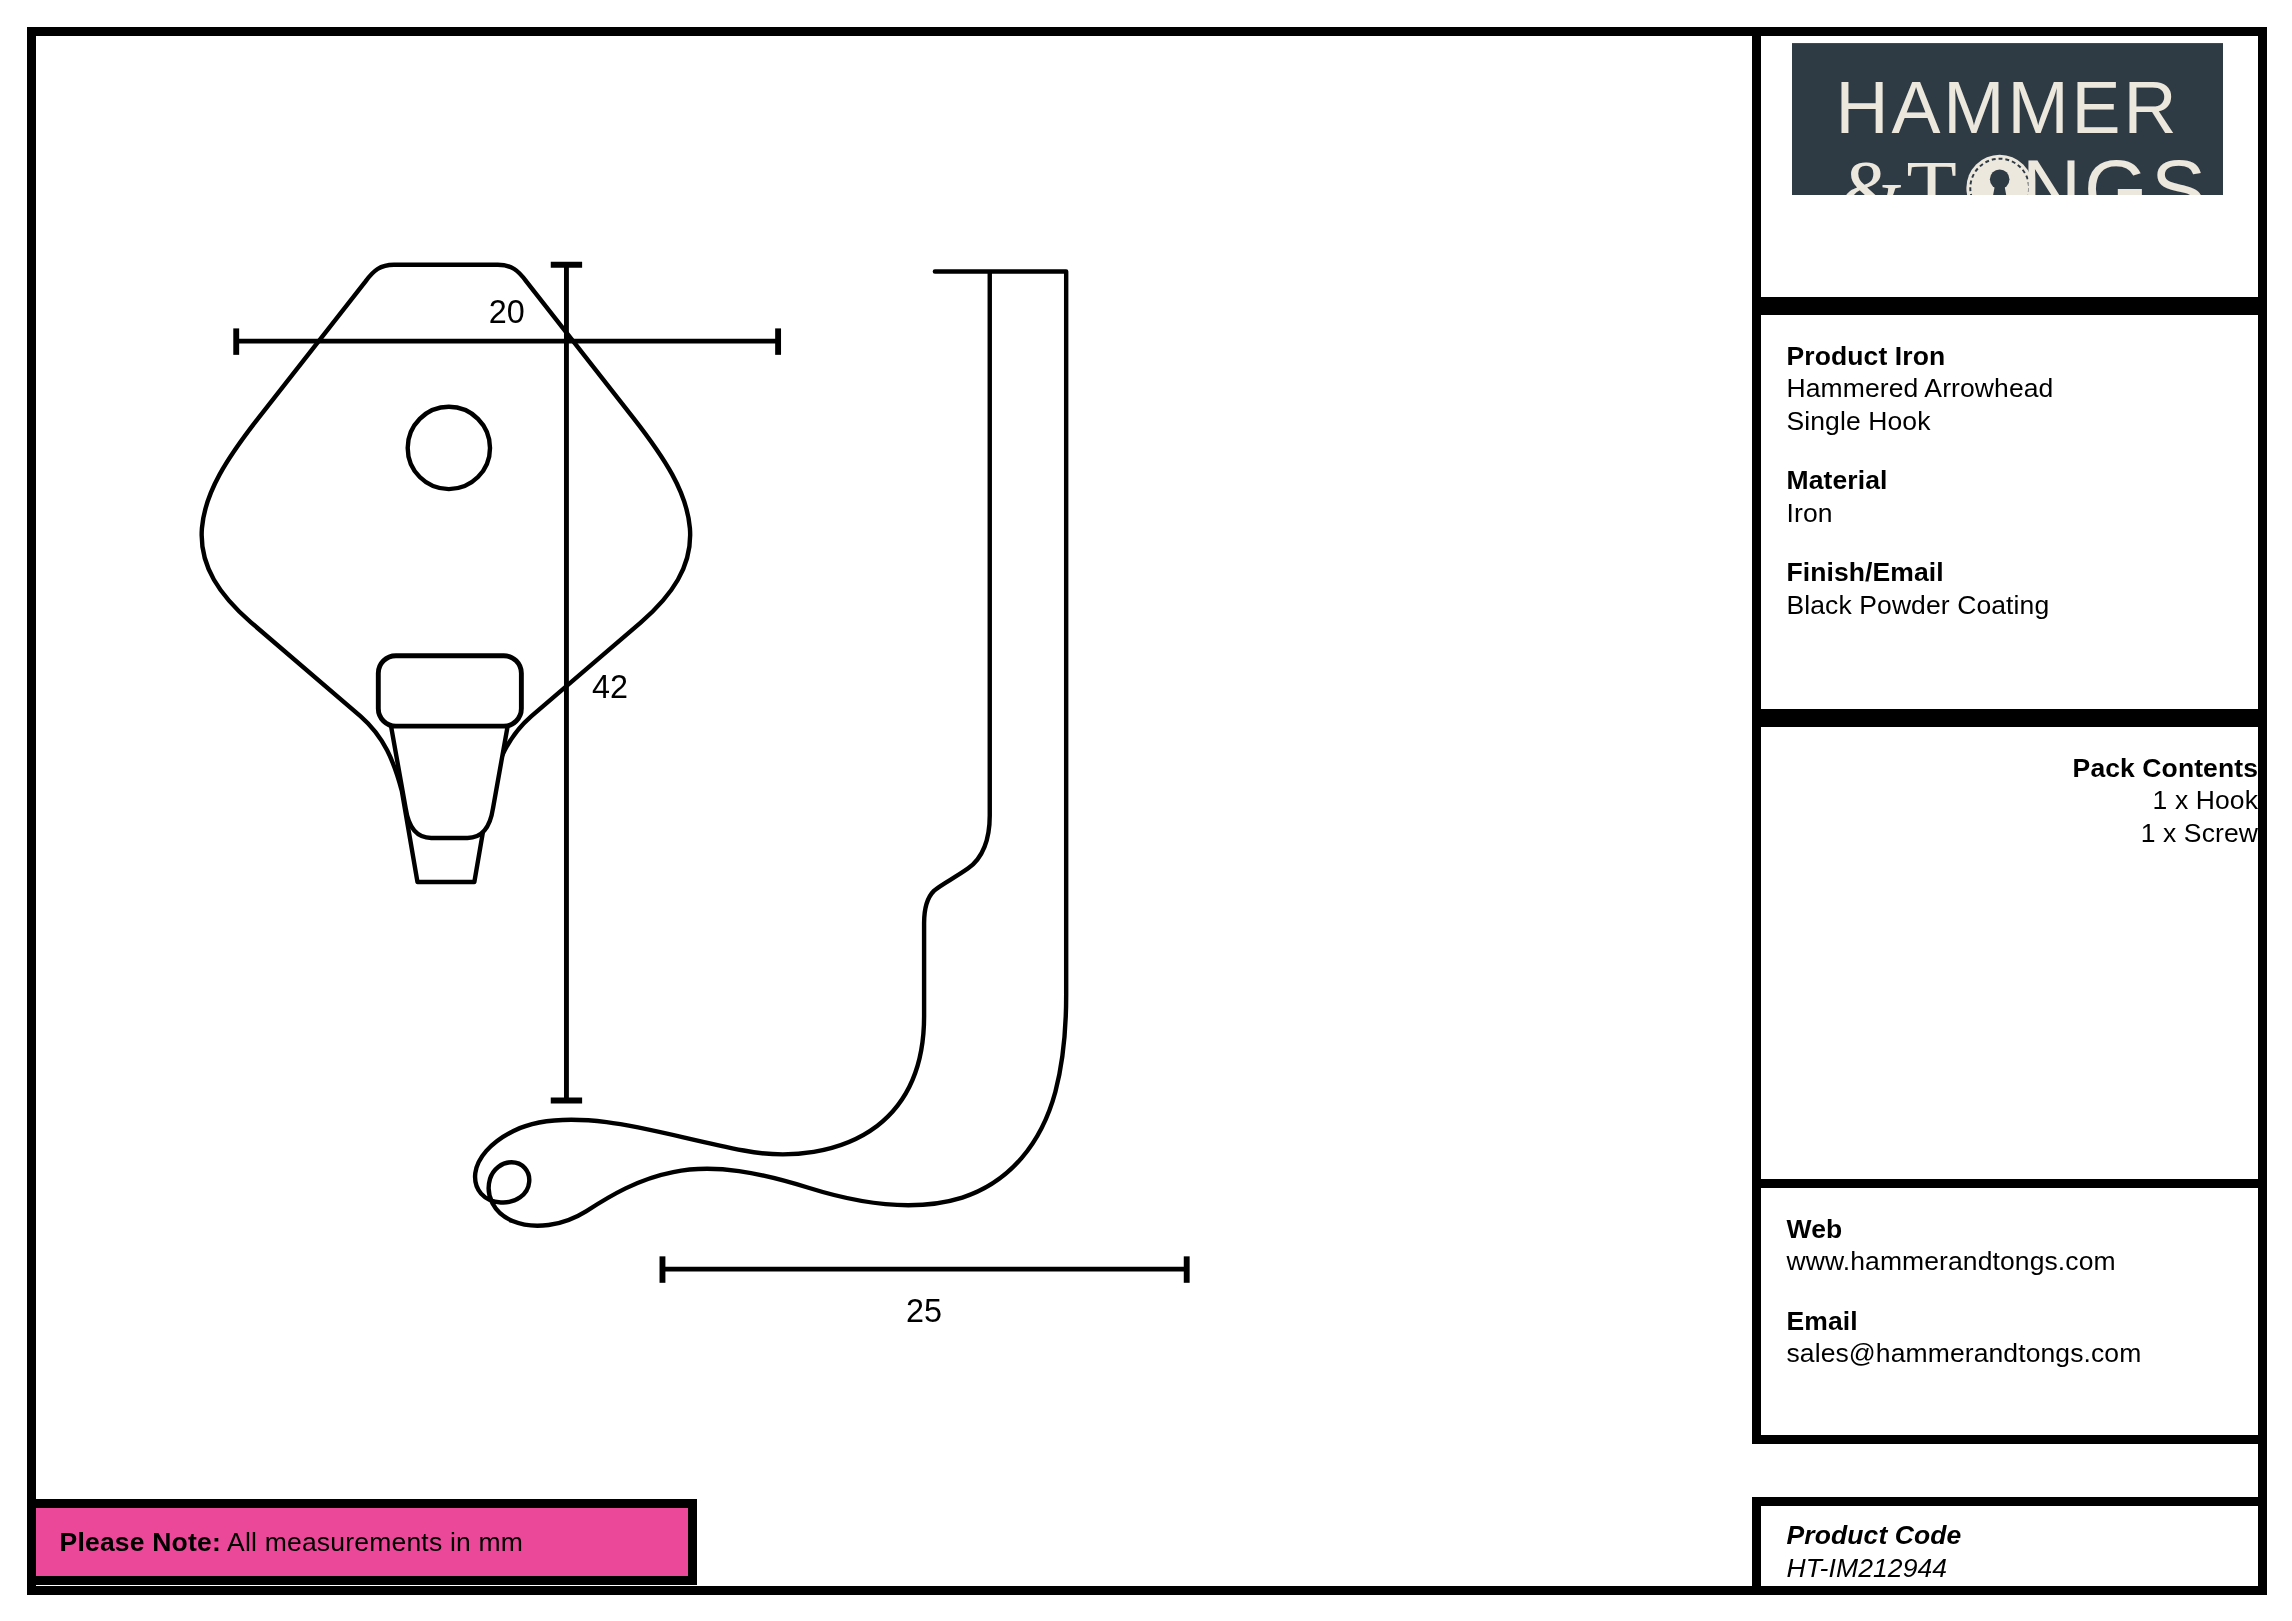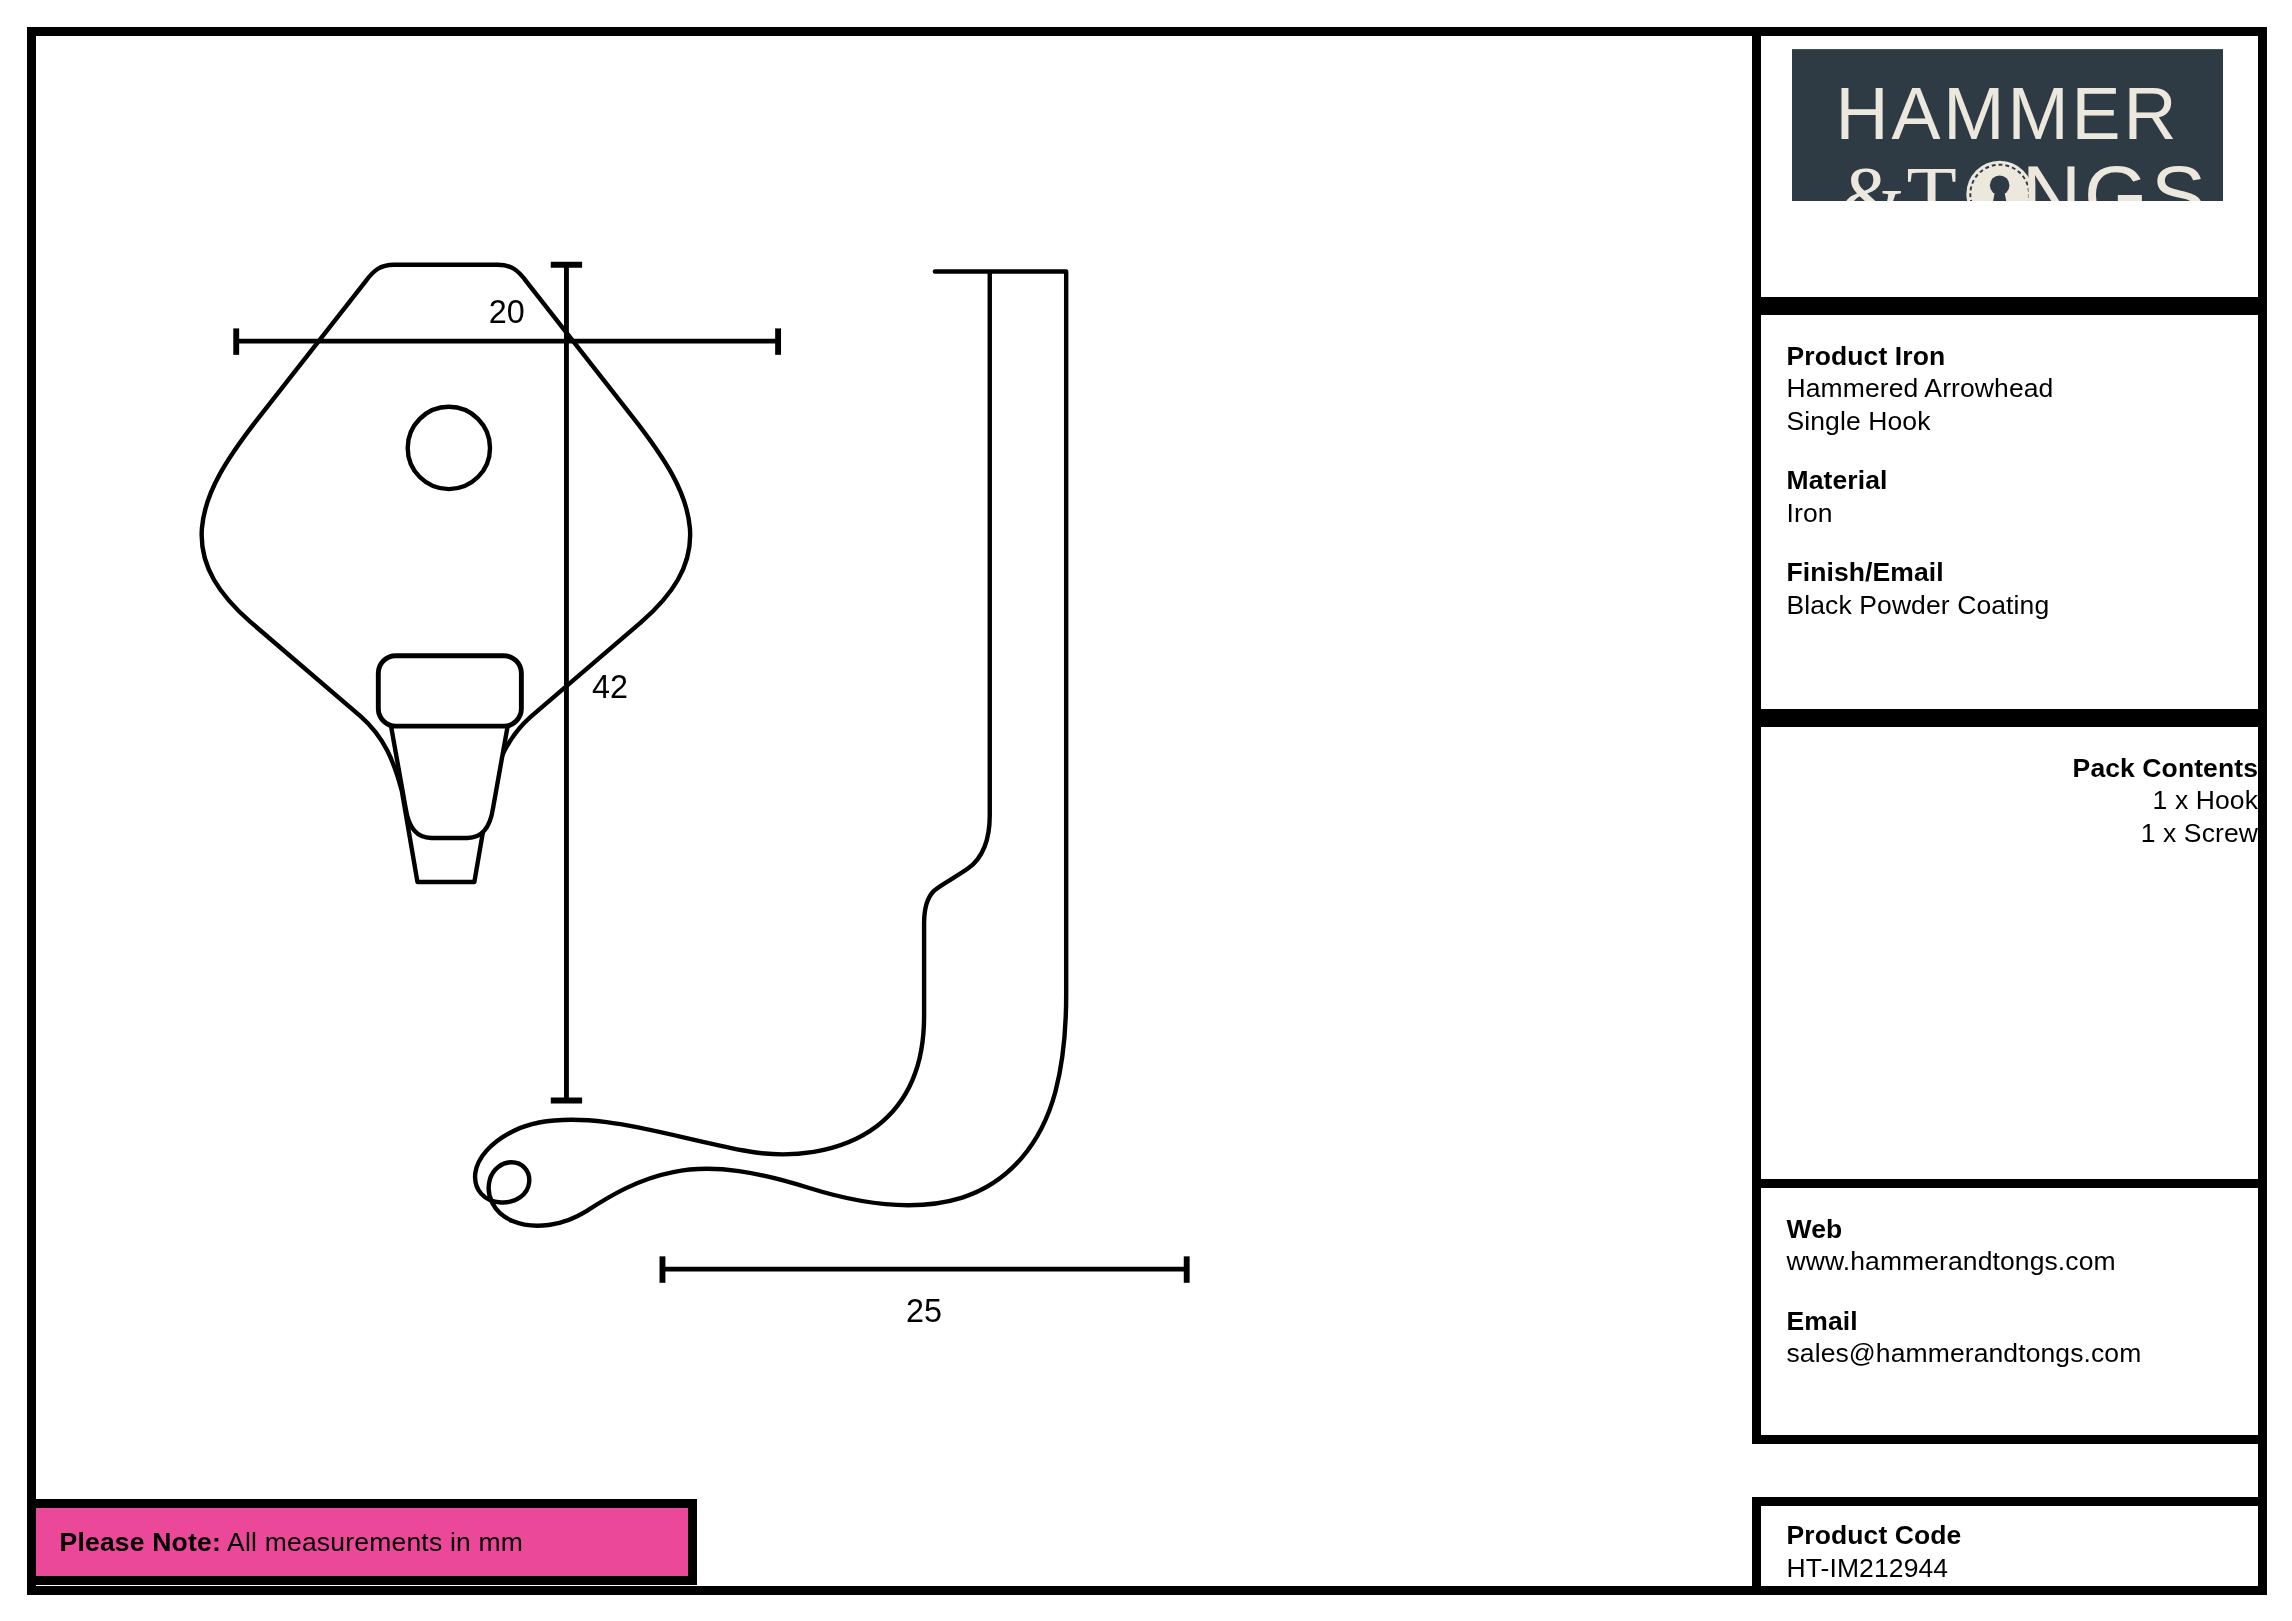--- a/index.html
+++ b/index.html
@@ -95,24 +95,24 @@
 
   .p-logo  { top: 0px;    height: 279px; }
   .p-name  { top: 279px;  height: 412px; }
   .p-pack  { top: 691px;  height: 515px; text-align: right; }
   .p-web   { top: 1152px; height: 265px; }
   .p-code  { top: 1470px; height: 98px; }
 
   .logo-inner {
     position: absolute;
     left: 31px;
-    top: 13px;
+    top: 7px;
     width: 431px;
     height: 152px;
-    background: #e5e5e5;
+    background: #5eead4;
     overflow: hidden;
   }
   .logo-svg { display:block; width:431px; height:204px; }
 
   .panel-body {
     padding: 25.5px 0 0 25.5px;
   }
   .lbl {
     font-size: 26.5px;
     font-weight: bold;
@@ -324,21 +324,21 @@
       <div class="panel-body">
         <div class="lbl">Web</div>
         <div class="val">www.hammerandtongs.com</div>
         <div class="gap"></div>
         <div class="lbl">Email</div>
         <div class="val">sales@hammerandtongs.com</div>
       </div>
     </div>
 
     <div class="panel p-code">
-      <div class="panel-body" style="padding-top:13.7px;">
+      <div class="panel-body" style="padding-top:13.7px;font-style:italic;">
         <div class="lbl">Product Code</div>
         <div class="val">HT-IM212944</div>
       </div>
     </div>
 
   </div>
 </div>
 
 
 </body></html>

